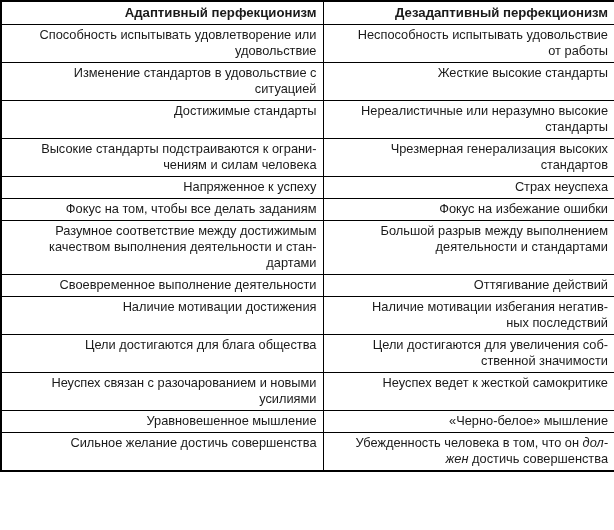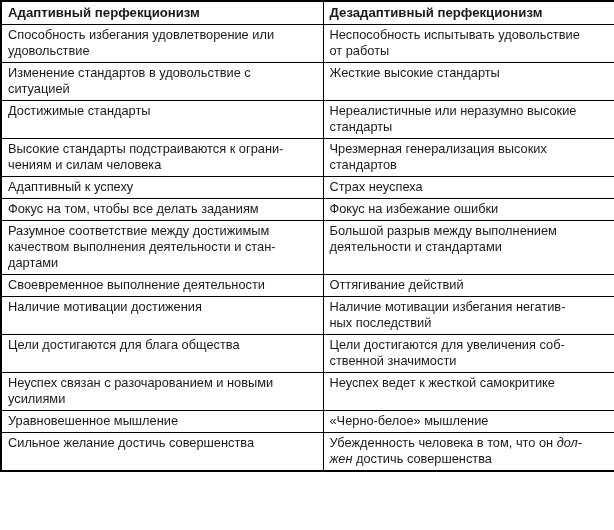--- a/index.html
+++ b/index.html
@@ -17,21 +17,21 @@
     border-collapse: collapse;
     width: 614px;
     table-layout: fixed;
     border: 2px solid #000000;
   }
   col.c-left  { width: 322px; }
   col.c-right { width: 292px; }
   th, td {
     border: 1px solid #000000;
     vertical-align: top;
-    text-align: left;
+    text-align: right;
     padding: 2px 6px 3px 6px;
     font-size: 12.8px;
     line-height: 16px;
     white-space: pre-line;
     overflow: hidden;
   }
   th {
     font-weight: bold;
     font-size: 13.2px;
     padding-top: 3px;
@@ -49,21 +49,21 @@
     <col class="c-right">
   </colgroup>
   <thead>
     <tr>
       <th>Адаптивный перфекционизм</th>
       <th>Дезадаптивный перфекционизм</th>
     </tr>
   </thead>
   <tbody>
     <tr>
-      <td>Способность избегания удовлетворение или
+      <td>Способность испытывать удовлетворение или
 удовольствие</td>
       <td>Неспособность испытывать удовольствие
 от работы</td>
     </tr>
     <tr>
       <td>Изменение стандартов в удовольствие с
 ситуацией</td>
       <td>Жесткие высокие стандарты</td>
     </tr>
     <tr>
@@ -71,21 +71,21 @@
       <td>Нереалистичные или неразумно высокие
 стандарты</td>
     </tr>
     <tr>
       <td>Высокие стандарты подстраиваются к ограни-
 чениям и силам человека</td>
       <td>Чрезмерная генерализация высоких
 стандартов</td>
     </tr>
     <tr>
-      <td>Адаптивный к успеху</td>
+      <td>Напряженное к успеху</td>
       <td>Страх неуспеха</td>
     </tr>
     <tr>
       <td>Фокус на том, чтобы все делать заданиям</td>
       <td>Фокус на избежание ошибки</td>
     </tr>
     <tr>
       <td>Разумное соответствие между достижимым
 качеством выполнения деятельности и стан-
 дартами</td>

